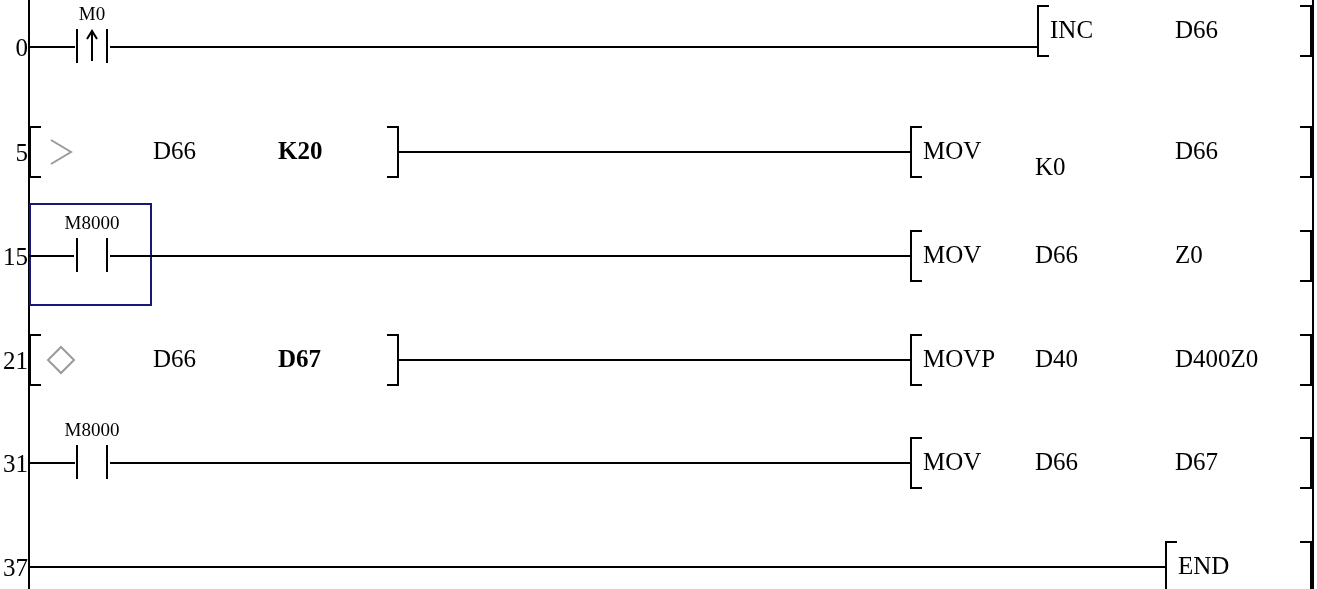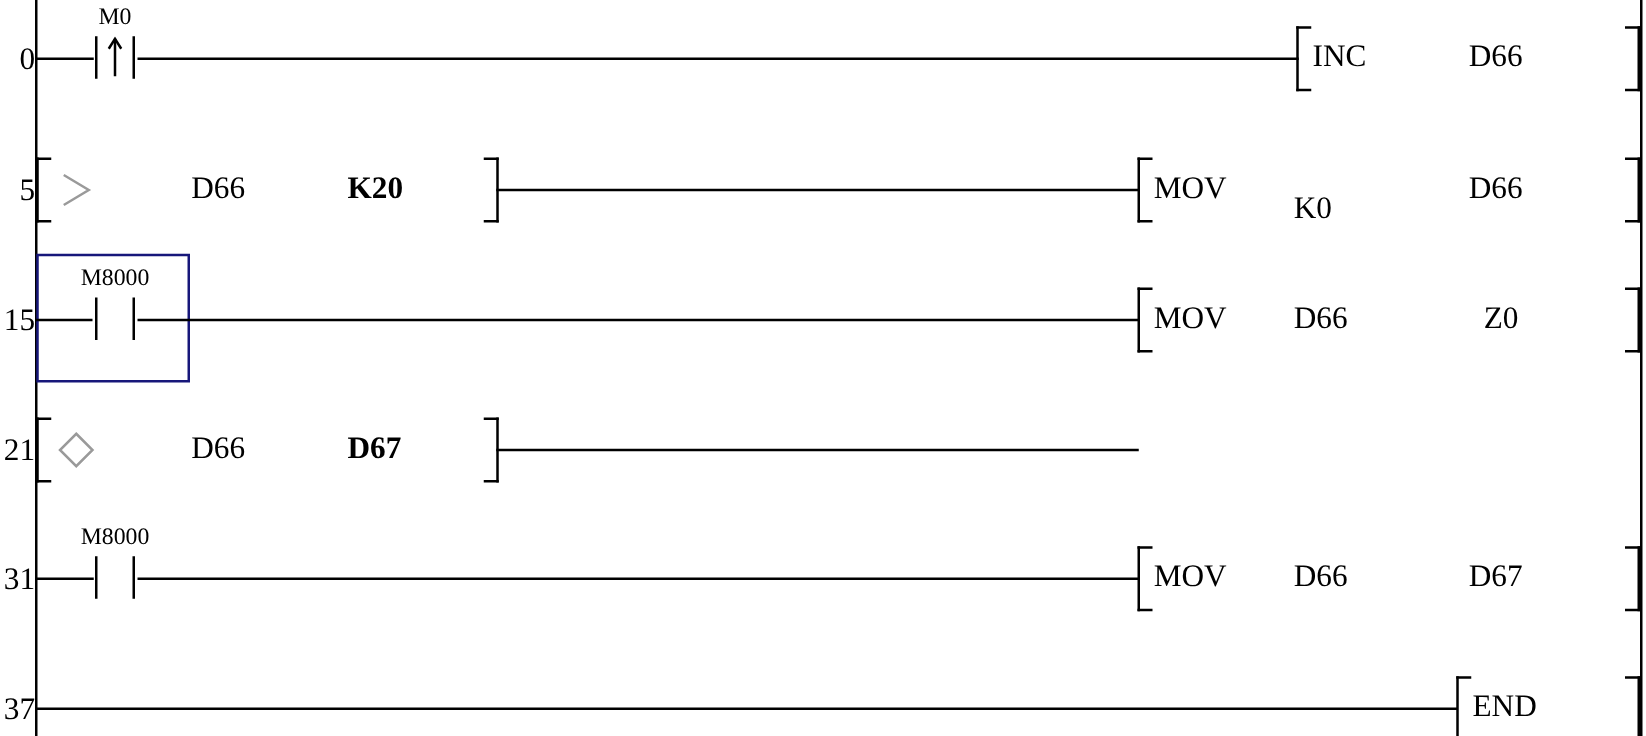--- a/index.html
+++ b/index.html
@@ -177,21 +177,21 @@
   <div class="contact" style="left:70px; top:29px;">
     <div class="bar bar-l"></div>
     <div class="bar bar-r"></div>
     <svg class="arrow-up" viewBox="0 0 14 34">
       <path d="M7 2 L7 32" stroke="#000" stroke-width="2" fill="none"></path>
       <path d="M2 10 L7 2 L12 10" stroke="#000" stroke-width="2" fill="none"></path>
     </svg>
   </div>
   <div class="contact-label" style="left:70px; top:2px; width:44px;">M0</div>
   <div class="wire" style="left:110px; top:46px; width:929px;"></div>
-  <div class="inst-block" style="left:1037px; top:21px; width:275px;">
+  <div class="inst-block" style="left:1037px; top:5px; width:275px;">
     <div class="inst-bracket-open"></div>
     <div class="inst-name">INC</div>
     <div class="inst-operand" style="left:138px;">D66</div>
     <div class="inst-bracket-close"></div>
   </div>
 
   <div class="step-no" style="left:-32px; top:140px;">5</div>
   <div class="cmp-block" style="left:29px; top:126px;">
     <div class="cmp-bracket-open"></div>
     <svg class="cmp-sym" viewBox="0 0 36 36">
@@ -216,35 +216,42 @@
   <div class="contact" style="left:70px; top:238px;">
     <div class="bar bar-l"></div>
     <div class="bar bar-r"></div>
   </div>
   <div class="contact-label" style="left:48px; top:211px; width:88px;">M8000</div>
   <div class="wire" style="left:110px; top:255px; width:802px;"></div>
   <div class="inst-block" style="left:910px; top:230px; width:402px;">
     <div class="inst-bracket-open"></div>
     <div class="inst-name">MOV</div>
     <div class="inst-operand" style="left:125px;">D66</div>
-    <div class="inst-operand" style="left:277px;">Z0</div>
+    <div class="inst-operand" style="left:265px;">Z0</div>
     <div class="inst-bracket-close"></div>
   </div>
 
   <div class="step-no" style="left:-32px; top:348px;">21</div>
   <div class="cmp-block" style="left:29px; top:334px;">
     <div class="cmp-bracket-open"></div>
     <svg class="cmp-sym" viewBox="0 0 36 36">
       <path d="M18 5 L31 18 L18 31 L5 18 Z" stroke="#9a9a9a" stroke-width="2" fill="none"></path>
     </svg>
     <div class="cmp-operand cmp-op1">D66</div>
     <div class="cmp-operand cmp-op2">D67</div>
     <div class="cmp-bracket-close"></div>
   </div>
   <div class="wire" style="left:397px; top:359px; width:514px;"></div>
+  <div class="inst-block" style="left:910px; top:334px; width:402px;">
+    <div class="inst-bracket-open"></div>
+    <div class="inst-name">MOVP</div>
+    <div class="inst-operand" style="left:125px;">D40</div>
+    <div class="inst-operand" style="left:265px;">D400Z0</div>
+    <div class="inst-bracket-close"></div>
+  </div>
 
   <div class="step-no" style="left:-32px; top:451px;">31</div>
   <div class="wire" style="left:28px; top:462px; width:47px;"></div>
   <div class="contact" style="left:70px; top:445px;">
     <div class="bar bar-l"></div>
     <div class="bar bar-r"></div>
   </div>
   <div class="contact-label" style="left:48px; top:418px; width:88px;">M8000</div>
   <div class="wire" style="left:110px; top:462px; width:802px;"></div>
   <div class="inst-block" style="left:910px; top:437px; width:402px;">

